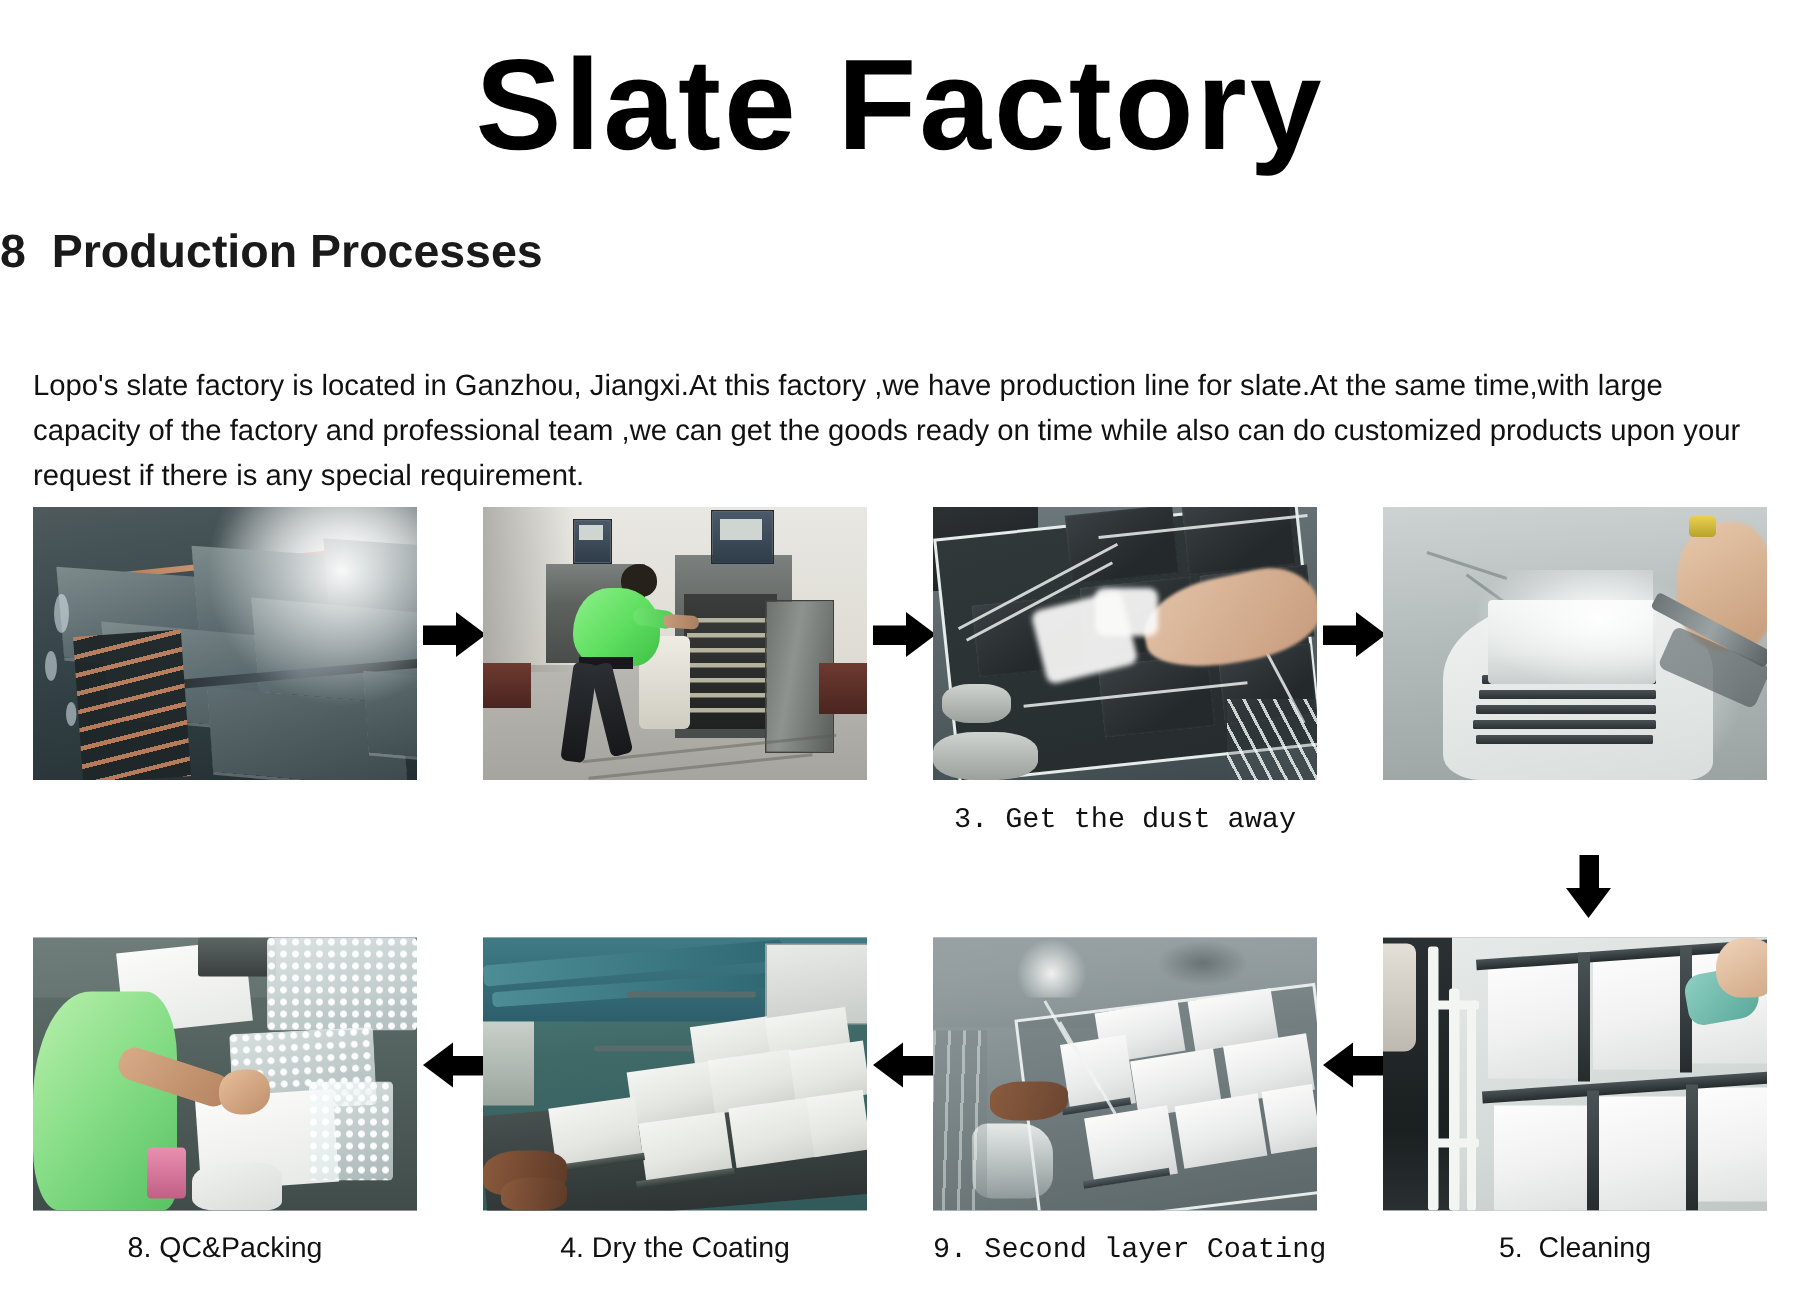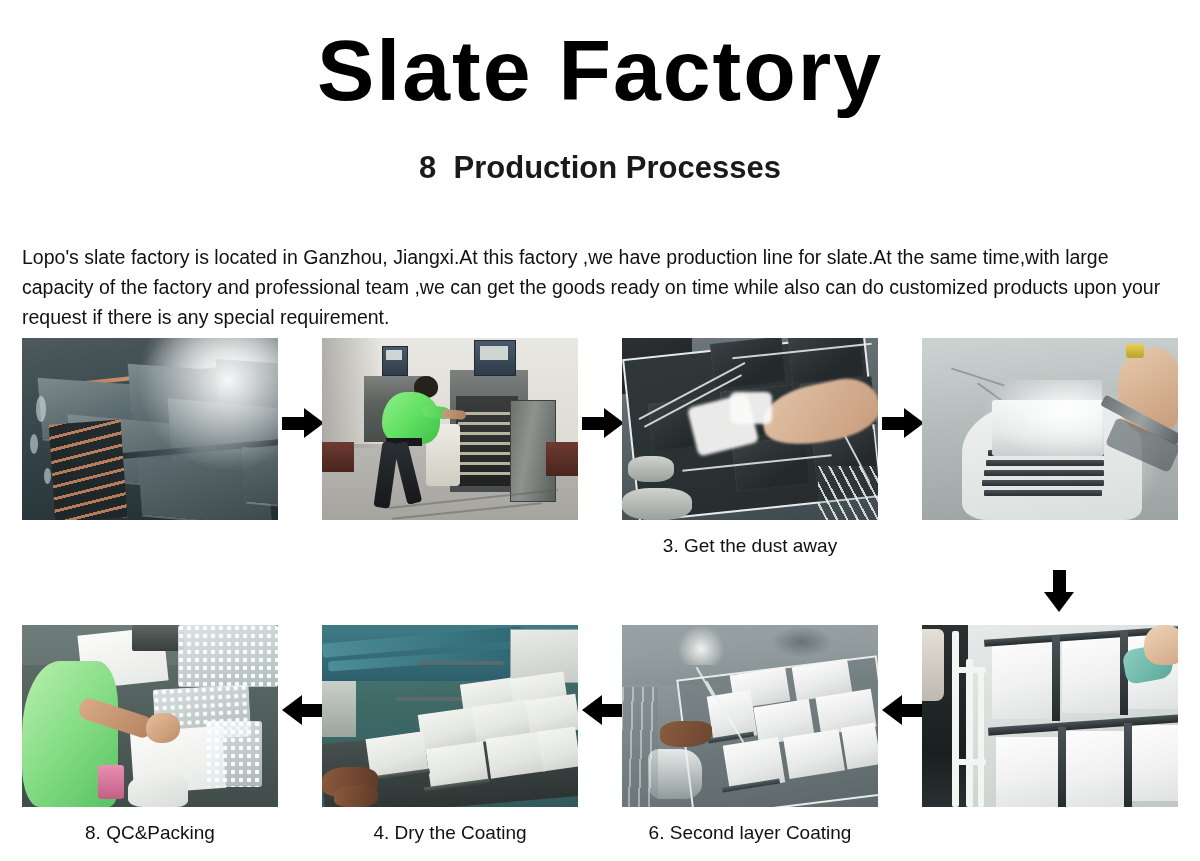--- a/index.html
+++ b/index.html
@@ -28,21 +28,20 @@
     font-weight: bold;
     letter-spacing: 2px;
     color: #000;
     white-space: pre;
   }
   #page-subtitle {
     position: absolute;
     top: 148px;
     left: 0;
     width: 1200px;
-    text-align: center;
     font-size: 31px;
     line-height: 40px;
     font-weight: bold;
     color: #1a1a1a;
     white-space: pre;
   }
   #intro-paragraph {
     position: absolute;
     top: 222px;
     left: 22px;
@@ -63,21 +62,21 @@
   #process-row-1 { top: 338px; }
   #process-row-2 { top: 625px; }
 
   .process-step {
     position: absolute;
     top: 0;
     width: 256px;
   }
   .step-col-0 { left: 22px; }
   .step-col-1 { left: 322px; }
-  .step-col-2 { left: 622px; }
+  .step-col-2 { left: 622px; font-family: Liberation Mono, monospace; }
   .step-col-3 { left: 922px; }
 
   .step-photo {
     position: relative;
     width: 256px;
     height: 182px;
     overflow: hidden;
     background: #8d9699;
   }
   .step-caption {
@@ -642,21 +641,21 @@
       <div class="p6-edge" style="left:100px; top:158px; width:58px; height:5px; transform:rotate(-9deg);"></div>
       <div class="p6-grate" style="left:66px; top:56px; width:34px; transform:rotate(60deg);"></div>
       <div class="p6-grate" style="left:76px; top:70px; width:34px; transform:rotate(60deg);"></div>
       <div class="p6-grate" style="left:86px; top:86px; width:34px; transform:rotate(60deg);"></div>
       <div class="p6-grate" style="left:96px; top:102px; width:34px; transform:rotate(60deg);"></div>
       <div class="p6-rust" style="left:38px; top:96px; width:52px; height:26px;"></div>
       <div style="position:absolute; left:26px; top:124px; width:54px; height:50px; background:linear-gradient(180deg, rgba(240,244,242,0.9), rgba(200,208,206,0.4)); border-radius:20% 40% 30% 25%;"></div>
       <div style="position:absolute; left:0; top:62px; width:36px; height:120px; background:repeating-linear-gradient(92deg, rgba(215,222,220,0.55) 0 2px, rgba(110,120,122,0.25) 2px 10px);"></div>
       <div style="position:absolute; left:150px; top:2px; width:60px; height:30px; background:radial-gradient(ellipse at 50% 50%, rgba(70,80,82,0.55), rgba(70,80,82,0) 72%);"></div>
     </div>
-    <div class="step-caption">6. Second layer Coating</div>
+    <div class="step-caption">9. Second layer Coating</div>
   </div>
 
   <div class="arrow arrow-left" id="arrow-5-6">
     <span class="arrow-shaft"></span>
       <span class="arrow-head"></span>
   </div>
 
   <div class="process-step step-col-3">
     <div class="step-photo">
       <div class="ph p5-bg"></div>
@@ -675,14 +674,15 @@
       <div class="p5-edge" style="left:62px; top:8px; width:196px; height:7px; transform:rotate(-4deg);"></div>
       <div class="p5-edge" style="left:66px; top:96px; width:192px; height:8px; transform:rotate(-4deg);"></div>
       <div class="p5-edge" style="left:130px; top:10px; width:8px; height:86px;"></div>
       <div class="p5-edge" style="left:198px; top:6px; width:8px; height:84px;"></div>
       <div class="p5-edge" style="left:136px; top:102px; width:8px; height:80px;"></div>
       <div class="p5-edge" style="left:202px; top:98px; width:8px; height:84px;"></div>
       <div class="p5-sponge" style="left:202px; top:22px; width:48px; height:34px; transform:rotate(-10deg);"></div>
       <div class="p5-hand" style="left:222px; top:0; width:42px; height:40px;"></div>
       <div style="position:absolute; left:0; top:4px; width:22px; height:72px; background:linear-gradient(180deg,#e4e0d8,#bdb9b0); border-radius:0 6px 8px 0;"></div>
     </div>
+    <div class="step-caption">5.  Cleaning</div>
   </div>
 </div>
 
 </body></html>

